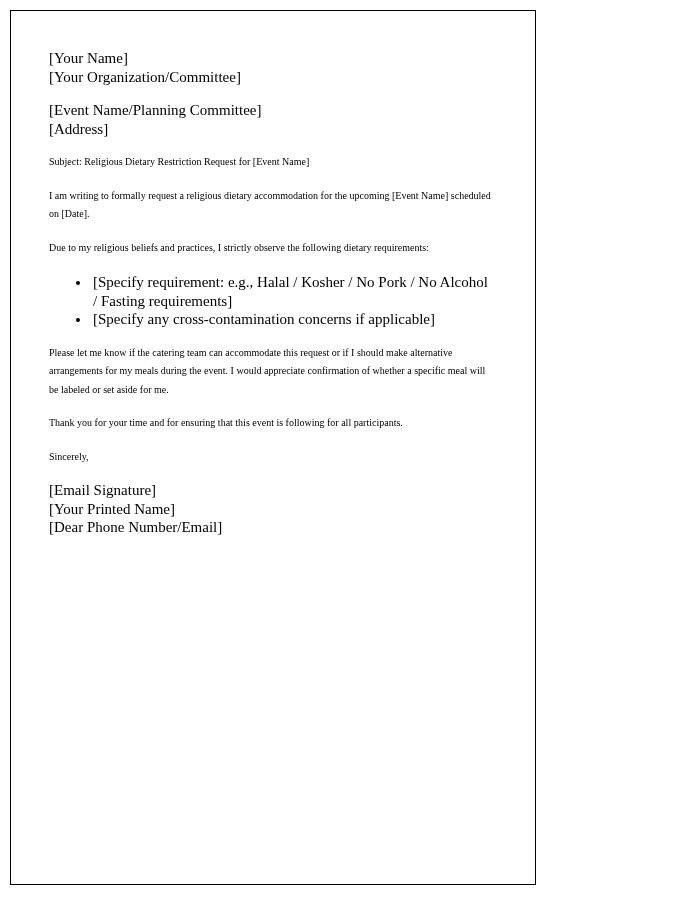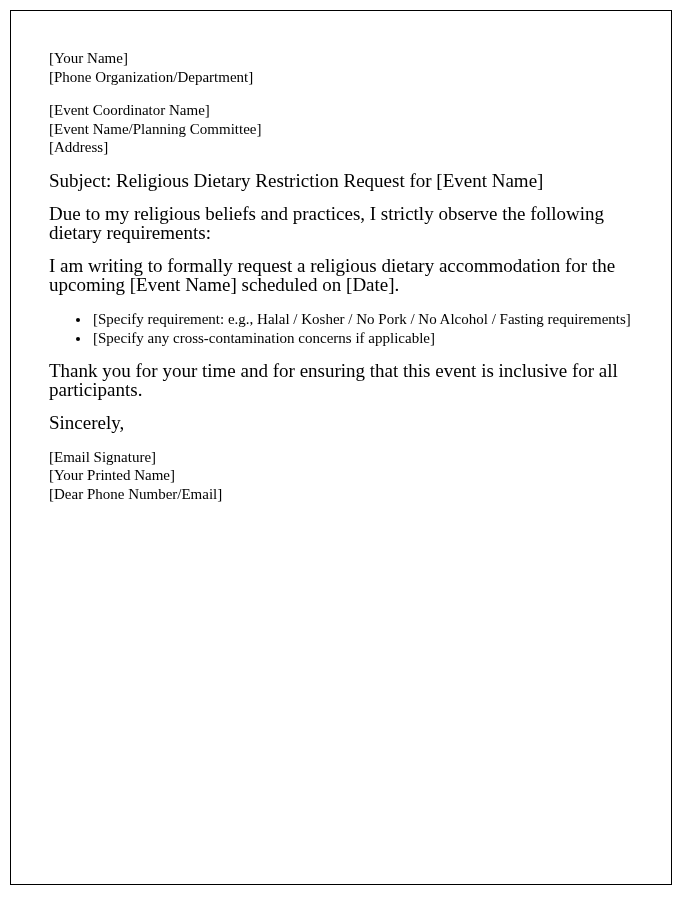--- a/index.html
+++ b/index.html
@@ -11,81 +11,81 @@
     width: 700px;
     height: 900px;
     position: relative;
     font-family: "Liberation Serif", serif;
     color: #000000;
   }
   .page {
     position: absolute;
     left: 10px;
     top: 10px;
-    width: 662px;
+    width: 526px;
     height: 875px;
     border: 1px solid #000000;
     box-sizing: border-box;
     padding: 38px 40px 0 38px;
     background: #ffffff;
   }
   .line {
     font-size: 15px;
     line-height: 18.5px;
     white-space: pre-wrap;
   }
   .block {
     margin: 0 0 15px 0;
   }
   .para {
     margin: 8px 0 15px 0;
-    font-size: 19px;
+    font-size: 10px;
     line-height: 18.5px;
   }
   ul.bullets {
     margin: 16px 0 15px 0;
     padding: 0 0 0 42px;
   }
   ul.bullets li {
     list-style: disc outside;
     font-size: 15px;
     line-height: 18.5px;
     padding-left: 2px;
   }
 </style>
 </head>
 <body>
 
 <div class="page">
 
   <div class="block">
     <div class="line">[Your Name]</div>
-    <div class="line">[Phone Organization/Department]</div>
+    <div class="line">[Your Organization/Committee]</div>
   </div>
 
   <div class="block">
-    <div class="line">[Event Coordinator Name]</div>
     <div class="line">[Event Name/Planning Committee]</div>
     <div class="line">[Address]</div>
   </div>
 
   <p class="para">Subject: Religious Dietary Restriction Request for [Event Name]</p>
 
 
+  <p class="para">I am writing to formally request a religious dietary accommodation for the upcoming [Event Name] scheduled on [Date].</p>
+
   <p class="para">Due to my religious beliefs and practices, I strictly observe the following dietary requirements:</p>
-
-  <p class="para">I am writing to formally request a religious dietary accommodation for the upcoming [Event Name] scheduled on [Date].</p>
 
   <ul class="bullets">
     <li>[Specify requirement: e.g., Halal / Kosher / No Pork / No Alcohol / Fasting requirements]</li>
     <li>[Specify any cross-contamination concerns if applicable]</li>
   </ul>
 
+  <p class="para">Please let me know if the catering team can accommodate this request or if I should make alternative arrangements for my meals during the event. I would appreciate confirmation of whether a specific meal will be labeled or set aside for me.</p>
 
-  <p class="para">Thank you for your time and for ensuring that this event is inclusive for all participants.</p>
+  <p class="para">Thank you for your time and for ensuring that this event is following for all participants.</p>
 
   <p class="para">Sincerely,</p>
 
   <div class="block">
     <div class="line">[Email Signature]</div>
     <div class="line">[Your Printed Name]</div>
     <div class="line">[Dear Phone Number/Email]</div>
   </div>
 
 </div>

